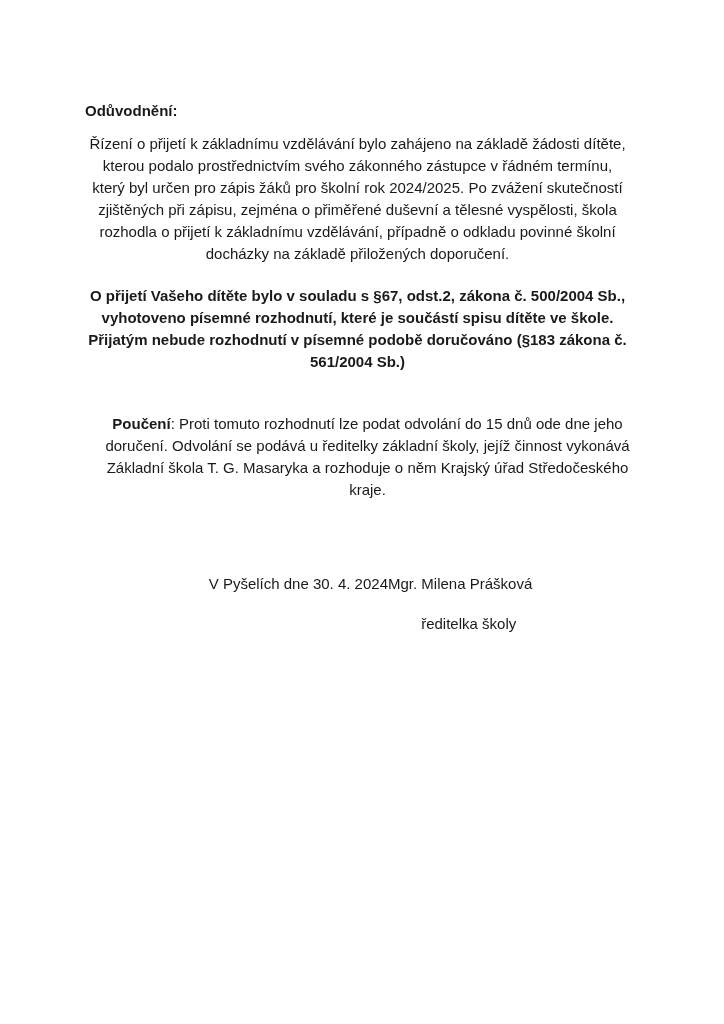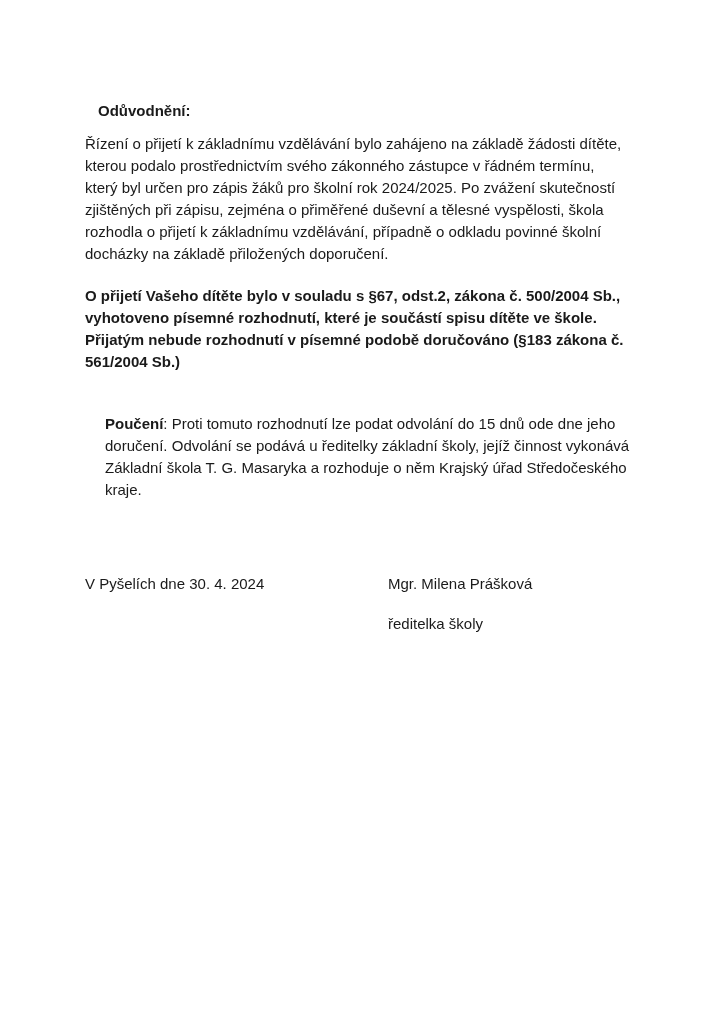--- a/index.html
+++ b/index.html
@@ -22,60 +22,61 @@
     width: 724px;
     height: 1024px;
     background: #ffffff;
     box-sizing: border-box;
     padding: 100px 94px 0 85px;
   }
   .doc-heading {
     font-size: 15px;
     font-weight: bold;
     line-height: 22px;
-    margin: 0 0 11px 13px;
+    margin: 0 0 11px 0;
   }
   .doc-para {
     font-size: 15px;
     line-height: 22px;
     margin: 0 0 12px 0;
-    text-align: left;
+    text-align: center;
   }
   .doc-para.bold {
     font-weight: bold;
     margin-top: 20px;
   }
   .doc-para.spaced-top {
     margin-top: 40px;
     margin-left: 20px;
   }
   .inline-bold {
     font-weight: bold;
   }
   .signature-row {
     display: flex;
     flex-direction: row;
     align-items: flex-start;
     margin-top: 72px;
+    text-align: right;
   }
   .place-date {
     font-size: 15px;
     line-height: 22px;
     width: 303px;
     flex: 0 0 303px;
   }
   .signer-block {
     font-size: 15px;
     line-height: 22px;
   }
   .signer-name {
     margin: 0 0 18px 0;
   }
   .signer-title {
-    margin: 0;
+    margin: 16px;
   }
 </style>
 </head>
 <body>
 
 <div class="page">
 
   <p class="doc-heading">Odůvodnění:</p>
 
   <p class="doc-para">Řízení o přijetí k základnímu vzdělávání bylo zahájeno na základě žádosti dítěte, kterou podalo prostřednictvím svého zákonného zástupce v řádném termínu, který byl určen pro zápis žáků pro školní rok 2024/2025. Po zvážení skutečností zjištěných při zápisu, zejména o přiměřené duševní a tělesné vyspělosti, škola rozhodla o přijetí k základnímu vzdělávání, případně o odkladu povinné školní docházky na základě přiložených doporučení.</p>

